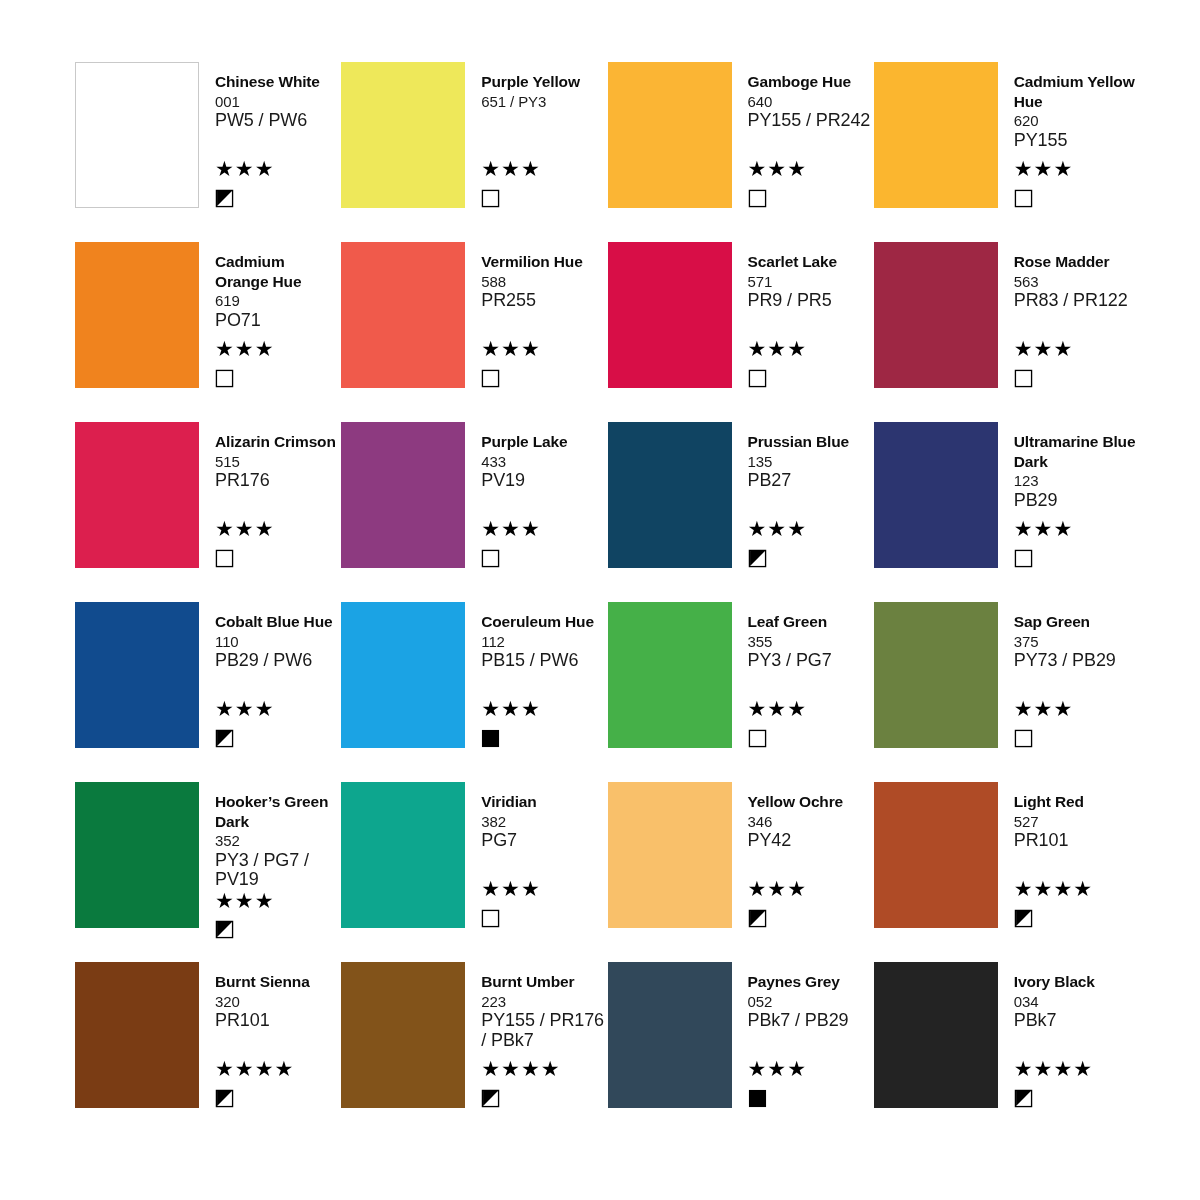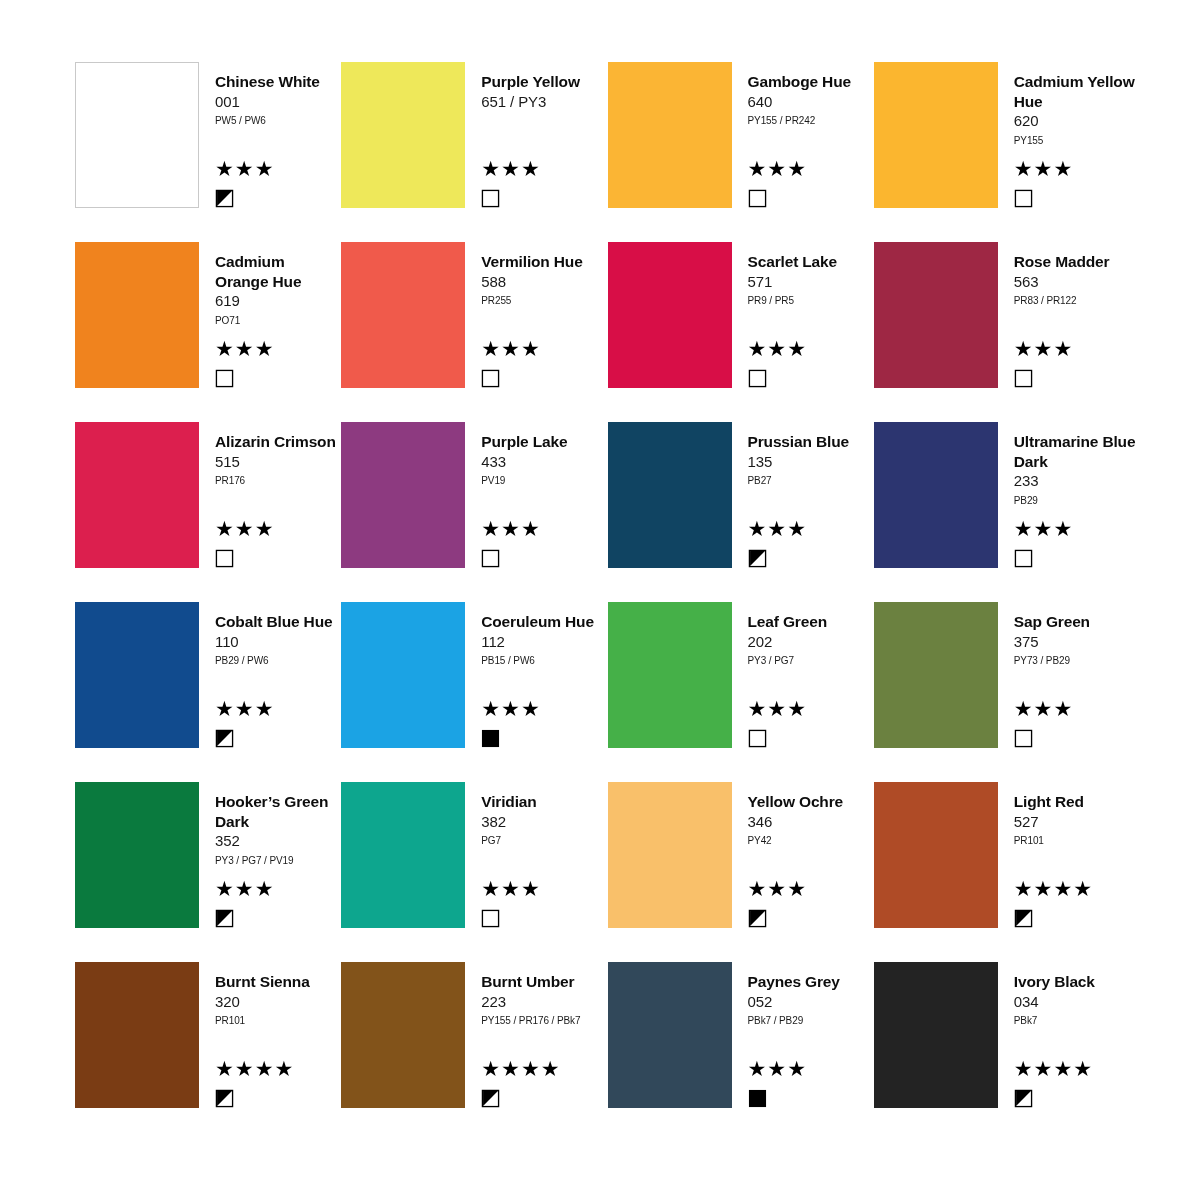--- a/index.html
+++ b/index.html
@@ -63,21 +63,21 @@
 
   .swatch-code {
     font-size: 15px;
     font-weight: normal;
     color: #1a1a1a;
     line-height: 19.5px;
     letter-spacing: -0.1px;
   }
 
   .swatch-pigment {
-    font-size: 10px;
+    font-size: 18px;
     font-weight: normal;
     color: #1a1a1a;
     line-height: 19.5px;
     letter-spacing: -0.1px;
   }
 
   
   .swatch-stars {
     margin-top: auto;
     font-size: 21px;
@@ -256,21 +256,21 @@
             <rect x="1.5" y="1.5" width="17" height="17" fill="#fff" stroke="#000" stroke-width="1.4"></rect>
             <polygon points="2.2,2.2 17.8,2.2 2.2,17.8" fill="#000"></polygon>
           </svg>
         </div>
       </div>
     </div>
     <div class="swatch-cell">
       <div class="swatch-chip" style="background: rgb(44, 53, 112);"></div>
       <div class="swatch-info">
         <div class="swatch-name">Ultramarine Blue Dark</div>
-        <div class="swatch-code">233</div>
+        <div class="swatch-code">123</div>
         <div class="swatch-pigment">PB29</div>
         <div class="swatch-stars">★★★</div>
         <div class="swatch-opacity">
           <svg class="opacity-glyph" viewBox="0 0 20 20">
             <rect x="1.5" y="1.5" width="17" height="17" fill="#fff" stroke="#000" stroke-width="1.4"></rect>
           </svg>
         </div>
       </div>
     </div>
     <div class="swatch-cell">
@@ -299,21 +299,21 @@
           <svg class="opacity-glyph" viewBox="0 0 20 20">
             <rect x="1" y="1" width="18" height="18" fill="#000"></rect>
           </svg>
         </div>
       </div>
     </div>
     <div class="swatch-cell">
       <div class="swatch-chip" style="background: rgb(69, 176, 72);"></div>
       <div class="swatch-info">
         <div class="swatch-name">Leaf Green</div>
-        <div class="swatch-code">202</div>
+        <div class="swatch-code">355</div>
         <div class="swatch-pigment">PY3 / PG7</div>
         <div class="swatch-stars">★★★</div>
         <div class="swatch-opacity">
           <svg class="opacity-glyph" viewBox="0 0 20 20">
             <rect x="1.5" y="1.5" width="17" height="17" fill="#fff" stroke="#000" stroke-width="1.4"></rect>
           </svg>
         </div>
       </div>
     </div>
     <div class="swatch-cell">

